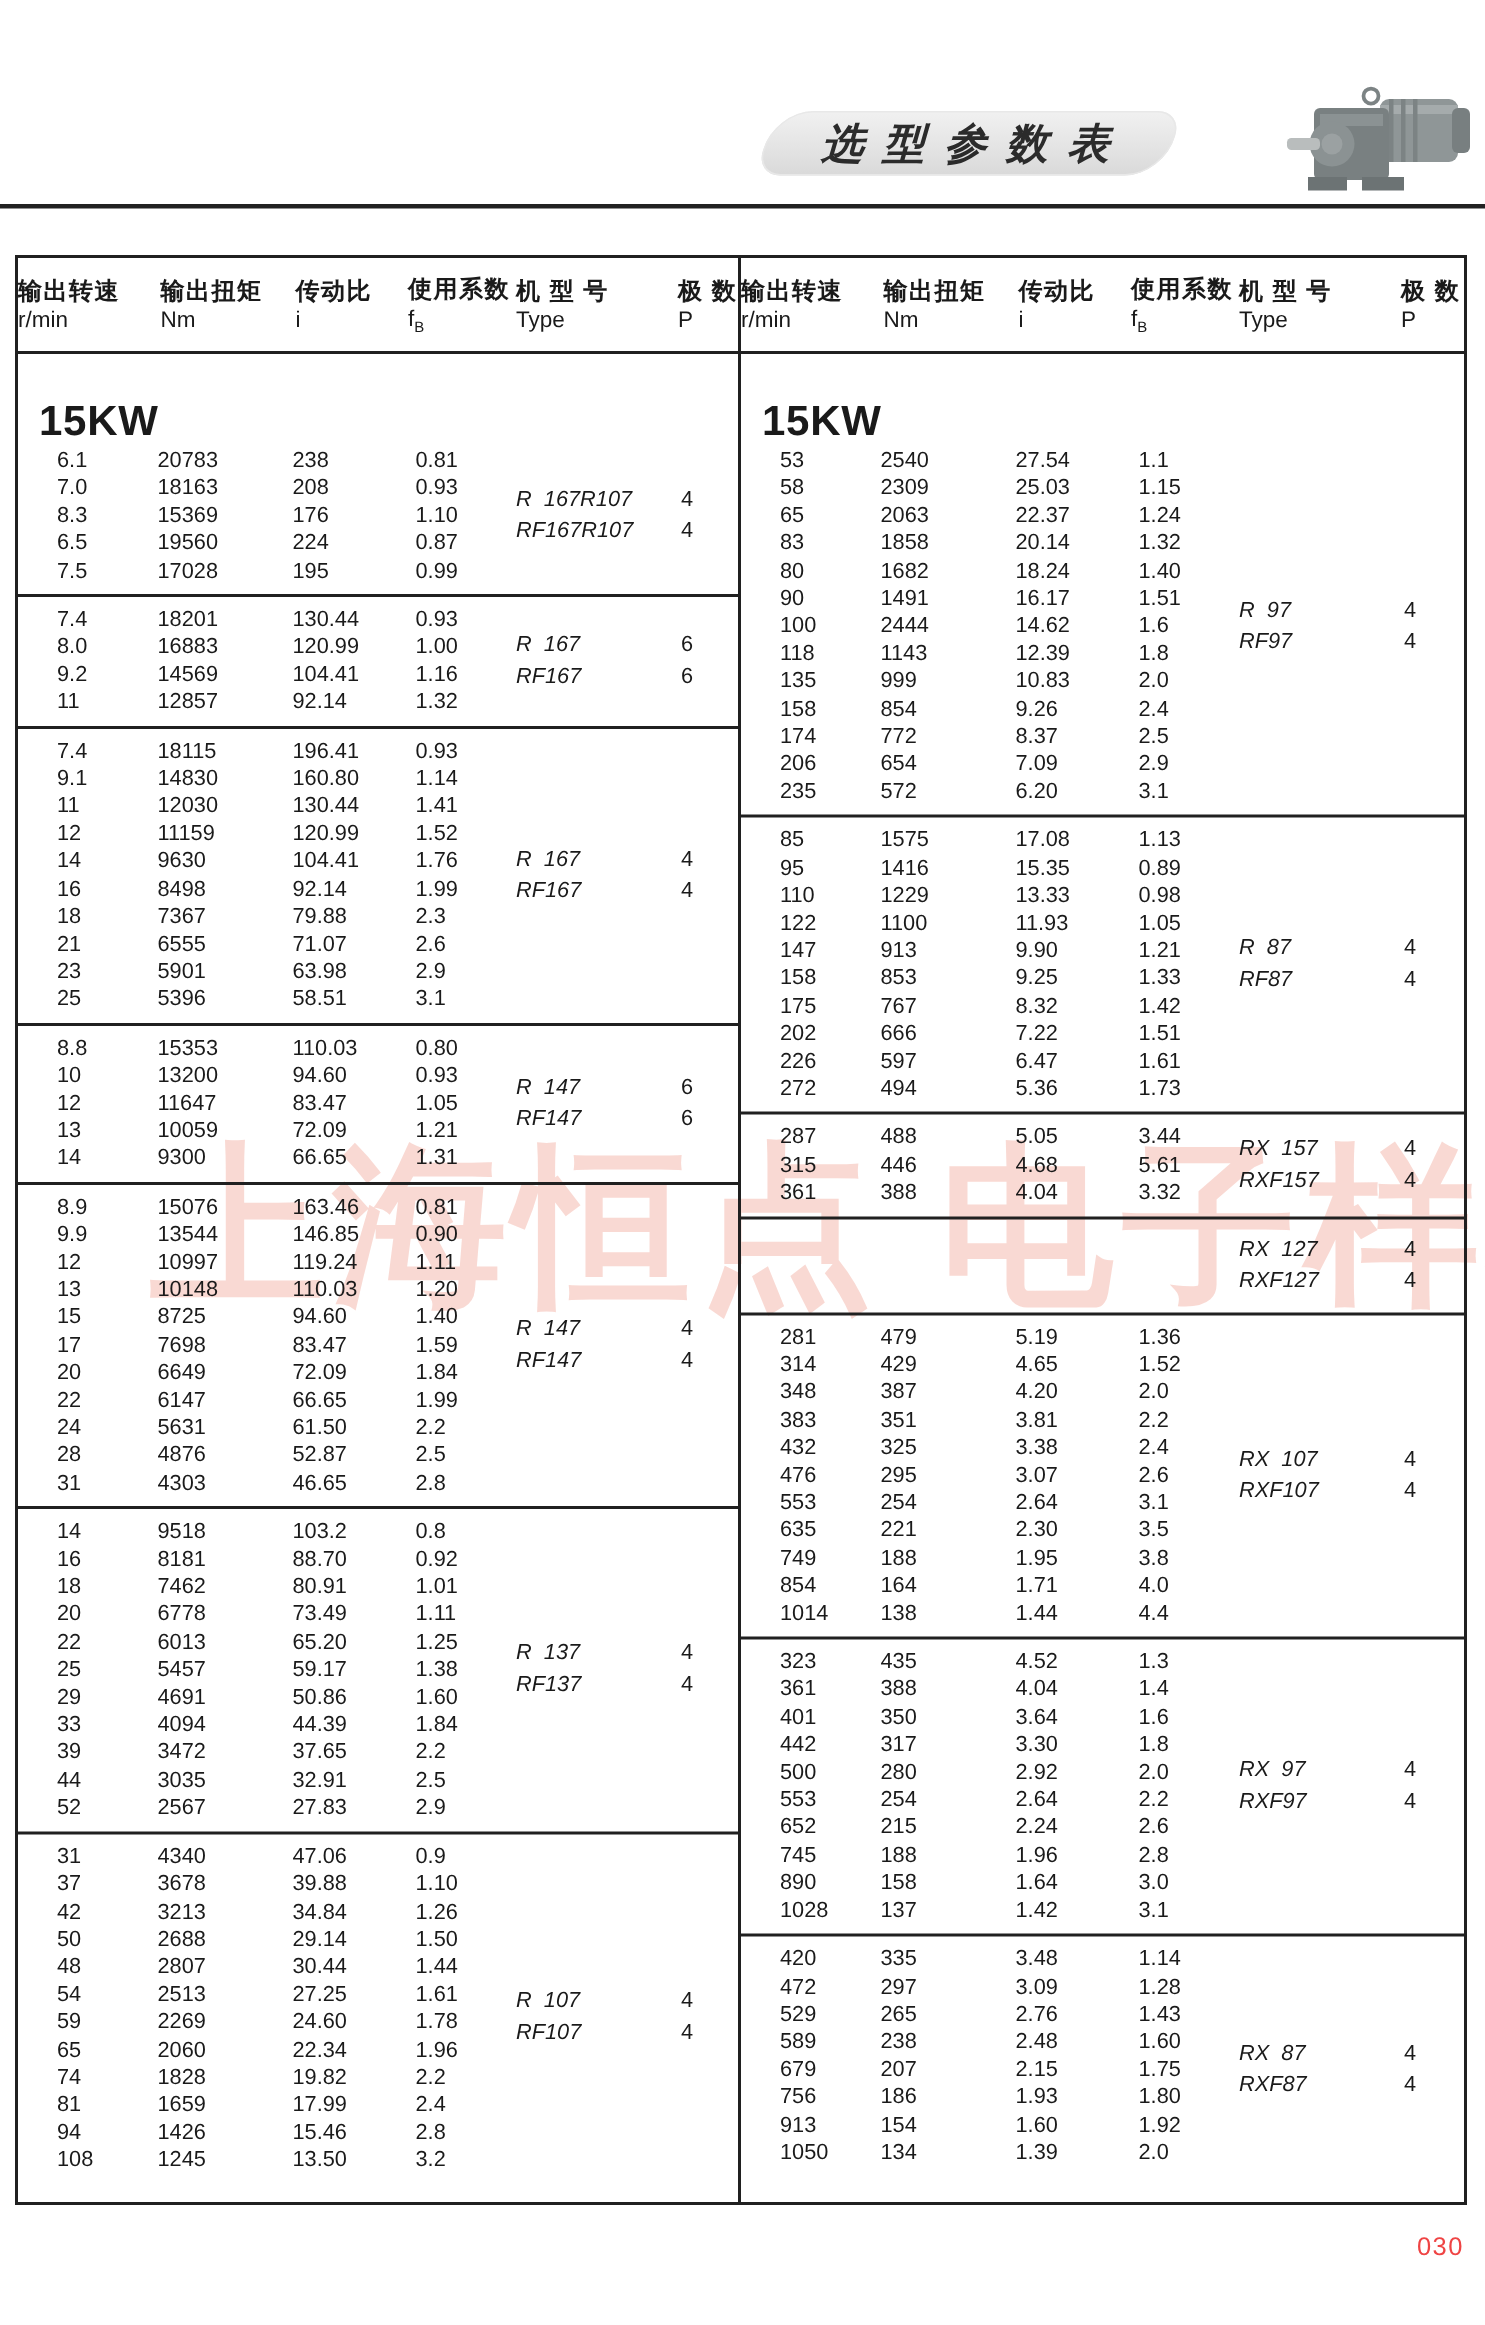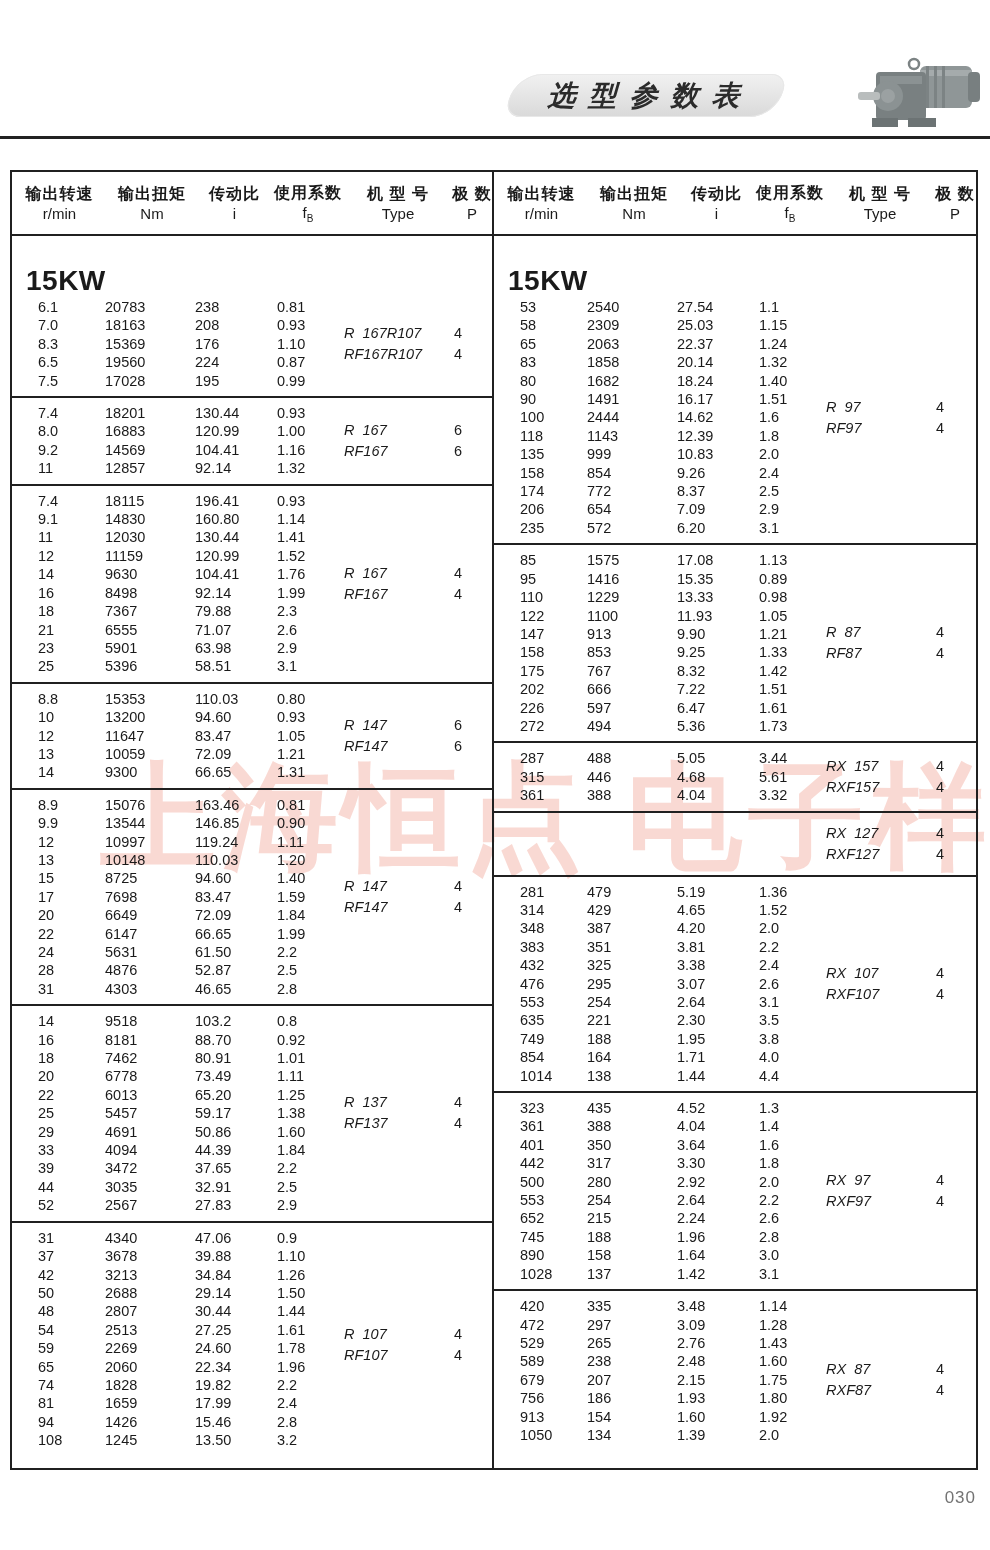--- a/index.html
+++ b/index.html
@@ -39,21 +39,21 @@
     font-size:14.5px;background:transparent;
   }
   .half{width:484px;display:flex;flex-direction:column;box-sizing:border-box;min-width:0;}
   .half.left{border-right:2px solid #202020;}
 
   .thead{
     flex:0 0 62px;border-bottom:2px solid #202020;
     display:grid;grid-template-columns:95px 90px 75px 72px 108px 1fr;
     align-items:center;
   }
-  .th{text-align:center;}
+  .th{text-align:left;}
   .th-cn{font-size:16px;font-weight:bold;letter-spacing:1px;white-space:nowrap;}
   .th-unit{font-size:15px;margin-top:0;}
   .th-unit sub{font-size:10px;}
 
   .kw{height:36px;box-sizing:border-box;padding:9px 0 0 14px;font-size:28px;font-weight:bold;letter-spacing:0.5px;margin-top:20px;}
 
   .block{position:relative;border-top:2px solid #202020;padding:6px 0;box-sizing:border-box;}
   .block.first{border-top:none;}
   .block.grow{flex:1 1 auto;}
   .block.vcenter{min-height:64px;display:flex;align-items:center;}
@@ -65,21 +65,21 @@
   .cell{white-space:nowrap;}
 
   .types{
     position:absolute;left:332px;top:50%;transform:translateY(-50%);
     line-height:21px;
   }
   .type-line{display:flex;}
   .type-name{white-space:pre;min-width:110px;font-style:italic;}
   .type-p{white-space:pre;}
 
-  .page-number{position:absolute;right:14px;top:1488px;font-size:17px;letter-spacing:1px;color:#737373;}
+  .page-number{position:absolute;right:14px;top:1488px;font-size:17px;letter-spacing:1px;color:#ef4444;}
 </style>
 </head>
 <body>
 
 <div class="page">
 
   <div class="banner">
     <span class="banner-text">选型参数表</span>
   </div>
 

